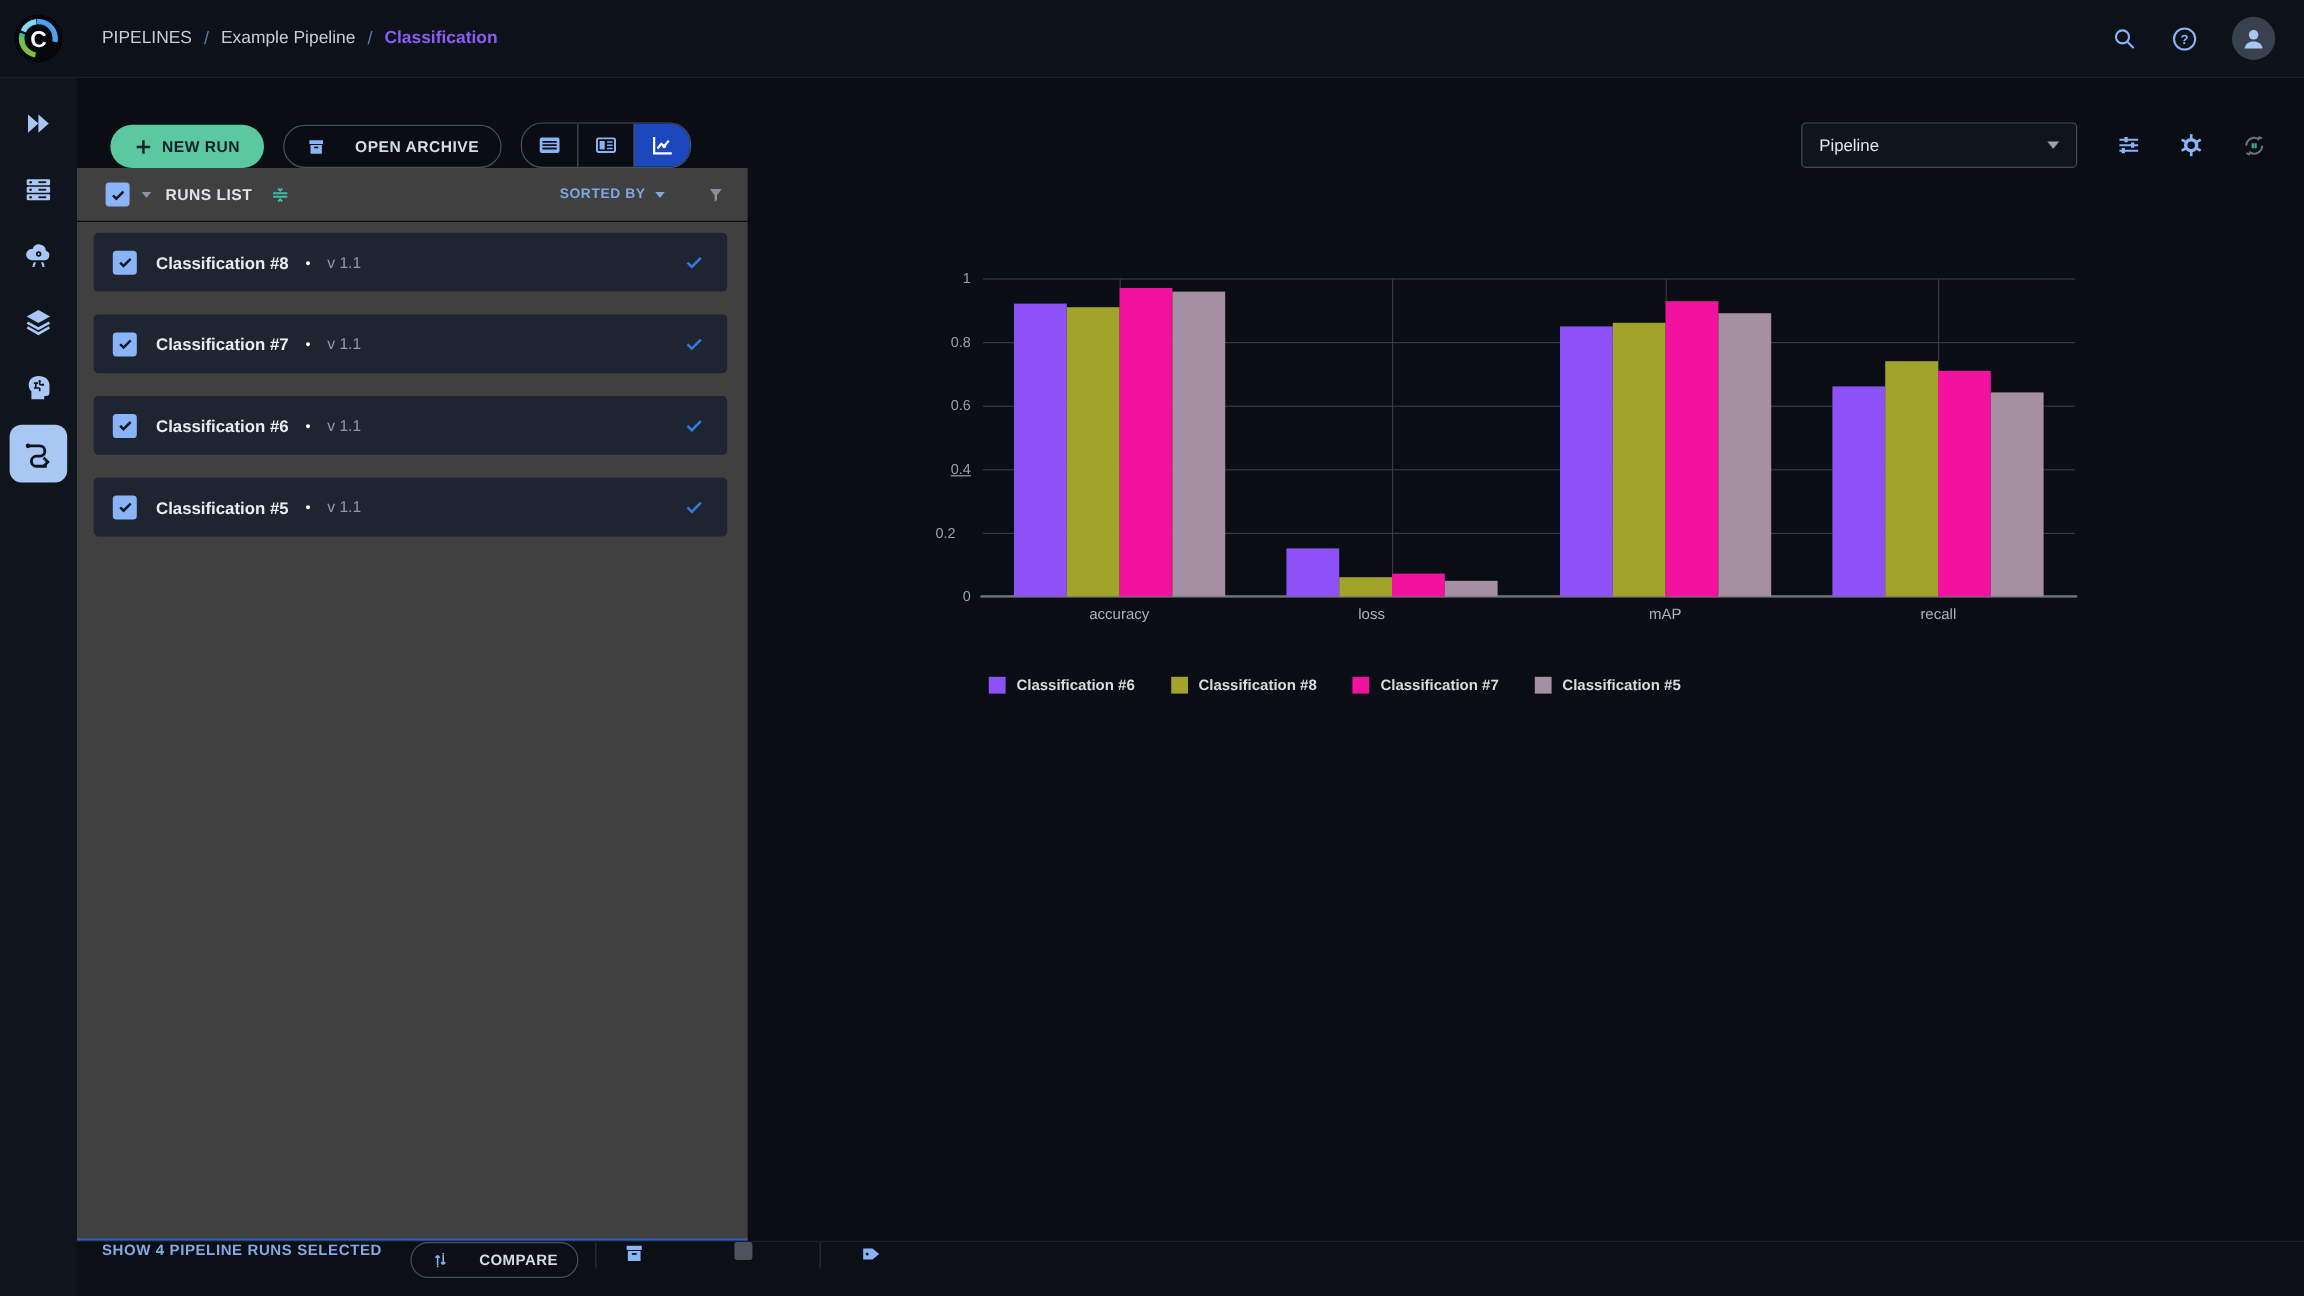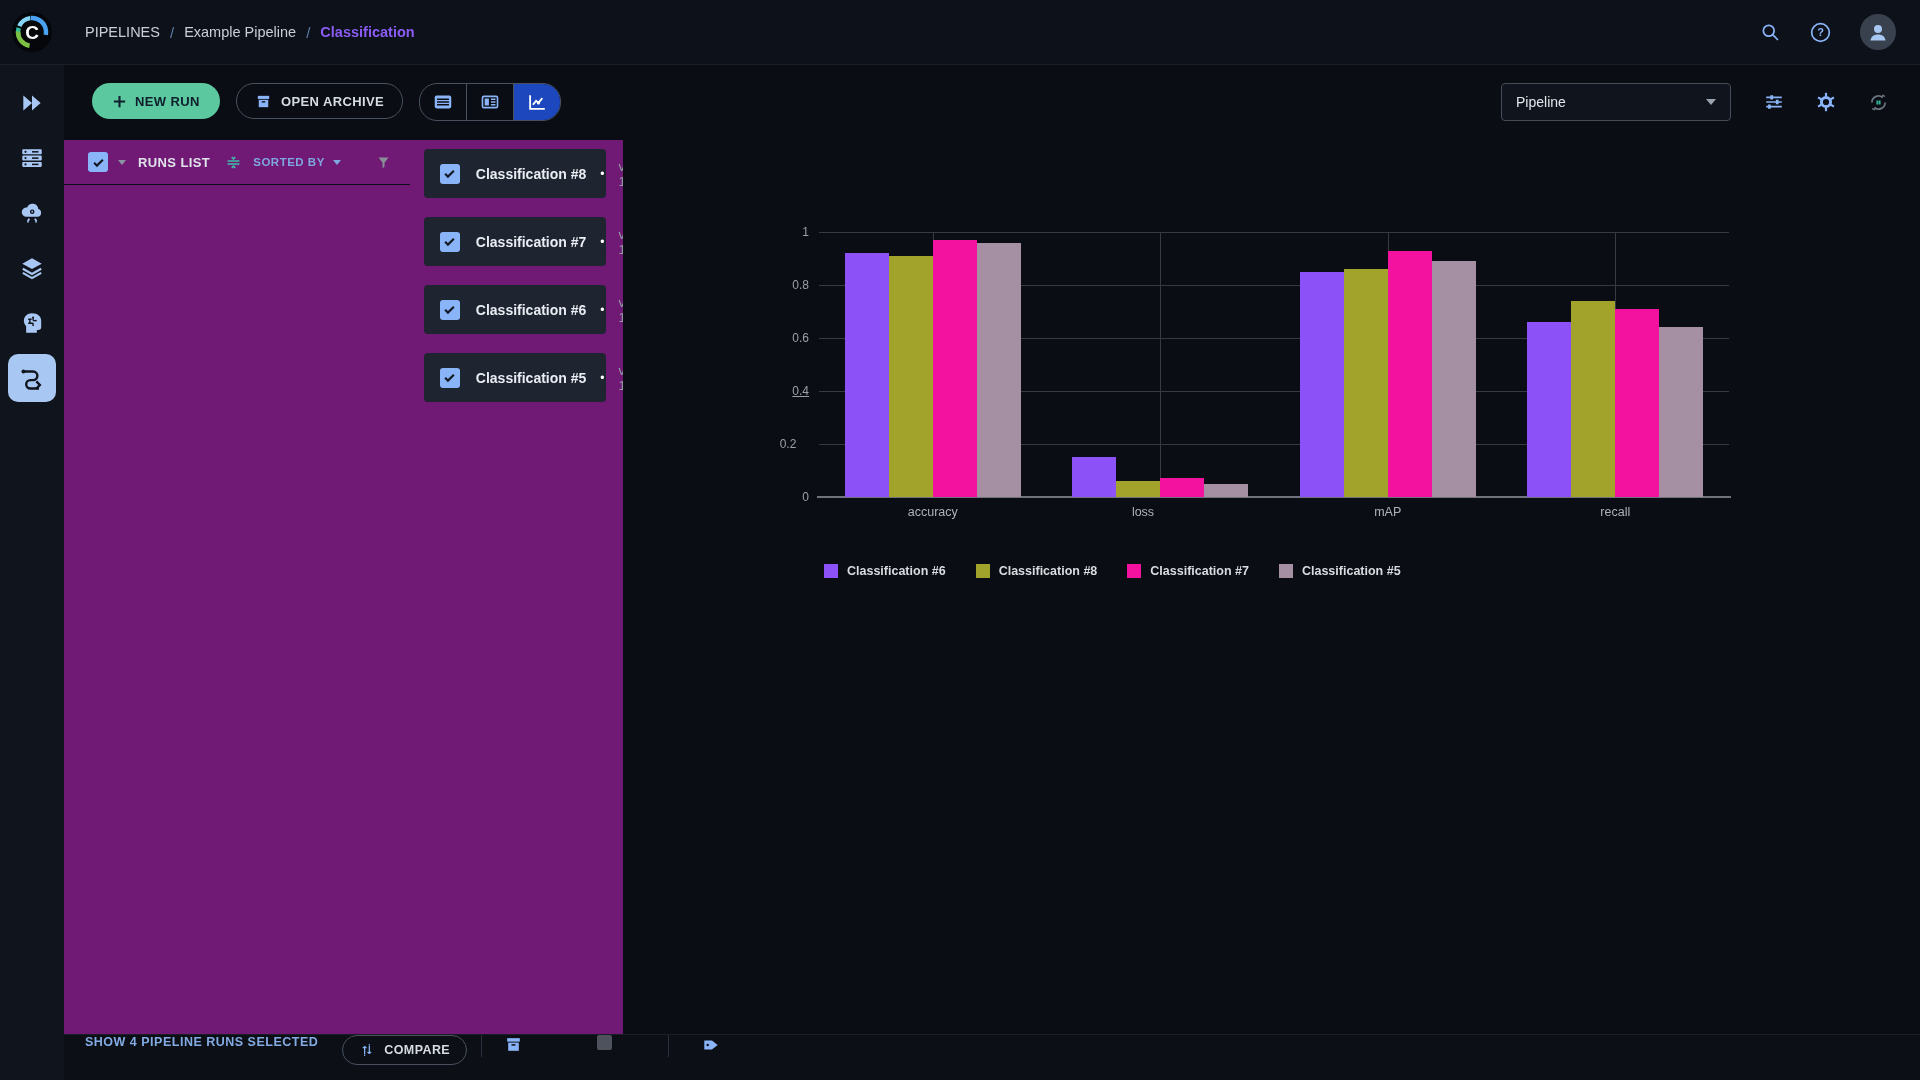--- a/index.html
+++ b/index.html
@@ -32,44 +32,44 @@
   .avatar{width:36px;height:36px;border-radius:50%;background:#39414e;display:flex;align-items:center;justify-content:center}
 
   
   .sidebar{position:absolute;left:0;top:64px;bottom:0;width:64px;background:#10141c;
     display:flex;flex-direction:column;align-items:center;padding-top:15px;gap:7px;z-index:5}
   .side-item{width:48px;height:48px;display:flex;align-items:center;justify-content:center;
     border-radius:10px;color:var(--sidebar-icon);cursor:pointer;flex:none}
   .side-item.active{background:var(--sidebar-icon);color:#10141c}
 
   
-  .toolbar{position:absolute;left:64px;top:83px;right:0;height:75px;display:flex;align-items:flex-start;
+  .toolbar{position:absolute;left:64px;top:65px;right:0;height:75px;display:flex;align-items:flex-end;
     padding:0 30px 0 28px}
   .btn-new-run{height:36px;border-radius:18px;background:var(--green);color:#0f1f2b;font-weight:bold;
     font-size:13px;display:flex;align-items:center;gap:8px;padding:0 20px;letter-spacing:.4px;border:none;cursor:pointer;
     font-family:inherit}
   .btn-outline{height:36px;border-radius:18px;border:1px solid #49515f;color:#d7dce4;font-weight:bold;
-    font-size:13px;display:flex;align-items:center;gap:9px;padding:0 18px;background:transparent;cursor:pointer;
+    font-size:13px;display:flex;align-items:center;gap:24px;padding:0 18px;background:transparent;cursor:pointer;
     letter-spacing:.4px;font-family:inherit}
   .btn-open-archive{margin-left:16px}
   .view-toggle{display:flex;margin-left:16px;border:1px solid #49515f;border-radius:18px;overflow:hidden;height:36px}
   .view-seg{width:46px;display:flex;align-items:center;justify-content:center;color:var(--accent);cursor:pointer}
   .view-seg + .view-seg{border-left:1px solid #49515f}
   .view-seg.active{background:var(--view-active);color:#fff}
   .toolbar-right{margin-left:auto;display:flex;align-items:center;gap:30px}
   .dropdown{width:200px;height:36px;border:1px solid #454c58;border-radius:4px;display:flex;align-items:center;
     justify-content:space-between;padding:0 14px;font-size:14px;color:#e2e6ec;background:#10141c;cursor:pointer;margin-right:2px}
   .caret{width:0;height:0;border-left:5px solid transparent;border-right:5px solid transparent;border-top:6px solid #9aa3b0}
   .caret.sm{border-left-width:4px;border-right-width:4px;border-top-width:5px;border-top-color:#8a93a3}
   .caret.blue{border-top-color:#7fa8e0}
   .tool-icon{color:var(--accent);cursor:pointer}
 
   
-  .runs-panel{position:absolute;left:64px;top:140px;width:559px;bottom:45px;background:#701a75;
-    display:flex;flex-direction:row;z-index:4}
+  .runs-panel{position:absolute;left:64px;top:140px;width:559px;bottom:45px;background:#404040;
+    display:flex;flex-direction:column;z-index:4}
   .runs-header{height:44px;display:flex;align-items:center;padding:0 18px 0 24px;gap:10px;border-bottom:1px solid #0b0e14;flex:none}
   .runs-title{font-size:13px;font-weight:bold;color:#dfe3ea;letter-spacing:.4px;margin-left:2px}
   .sortedby{margin-left:auto;display:flex;align-items:center;gap:8px;font-size:11.5px;font-weight:bold;
     color:#7fa8e0;letter-spacing:.5px;cursor:pointer}
   .funnel{margin-left:24px;cursor:pointer;color:#8a8f99}
   .runs-body{flex:1;padding:9px 17px 0 14px;display:flex;flex-direction:column;gap:19px;overflow:hidden}
   .run-row{height:49px;background:#1e2430;border-radius:4px;display:flex;align-items:center;
     padding:0 18px 0 16px;gap:12px;flex:none;cursor:pointer}
   .checkbox{width:20px;height:20px;border-radius:3px;background:var(--accent);display:flex;align-items:center;
     justify-content:center;flex:none;cursor:pointer}

